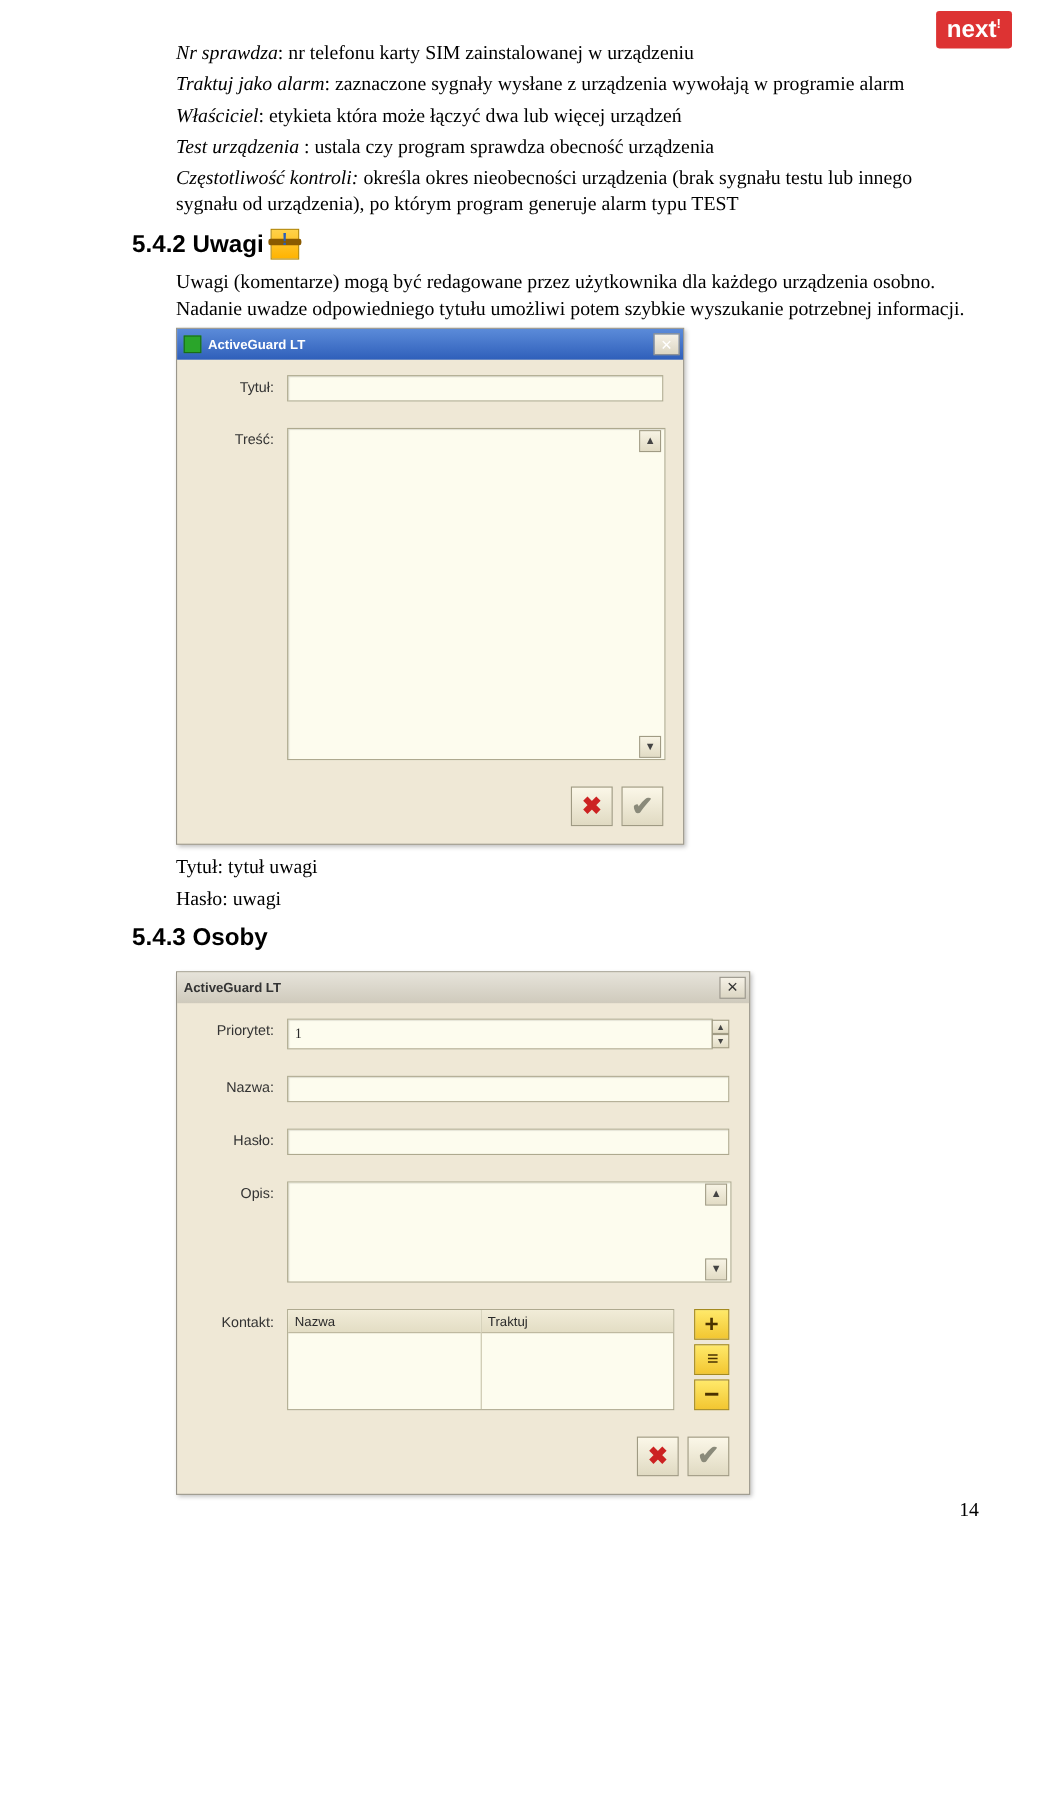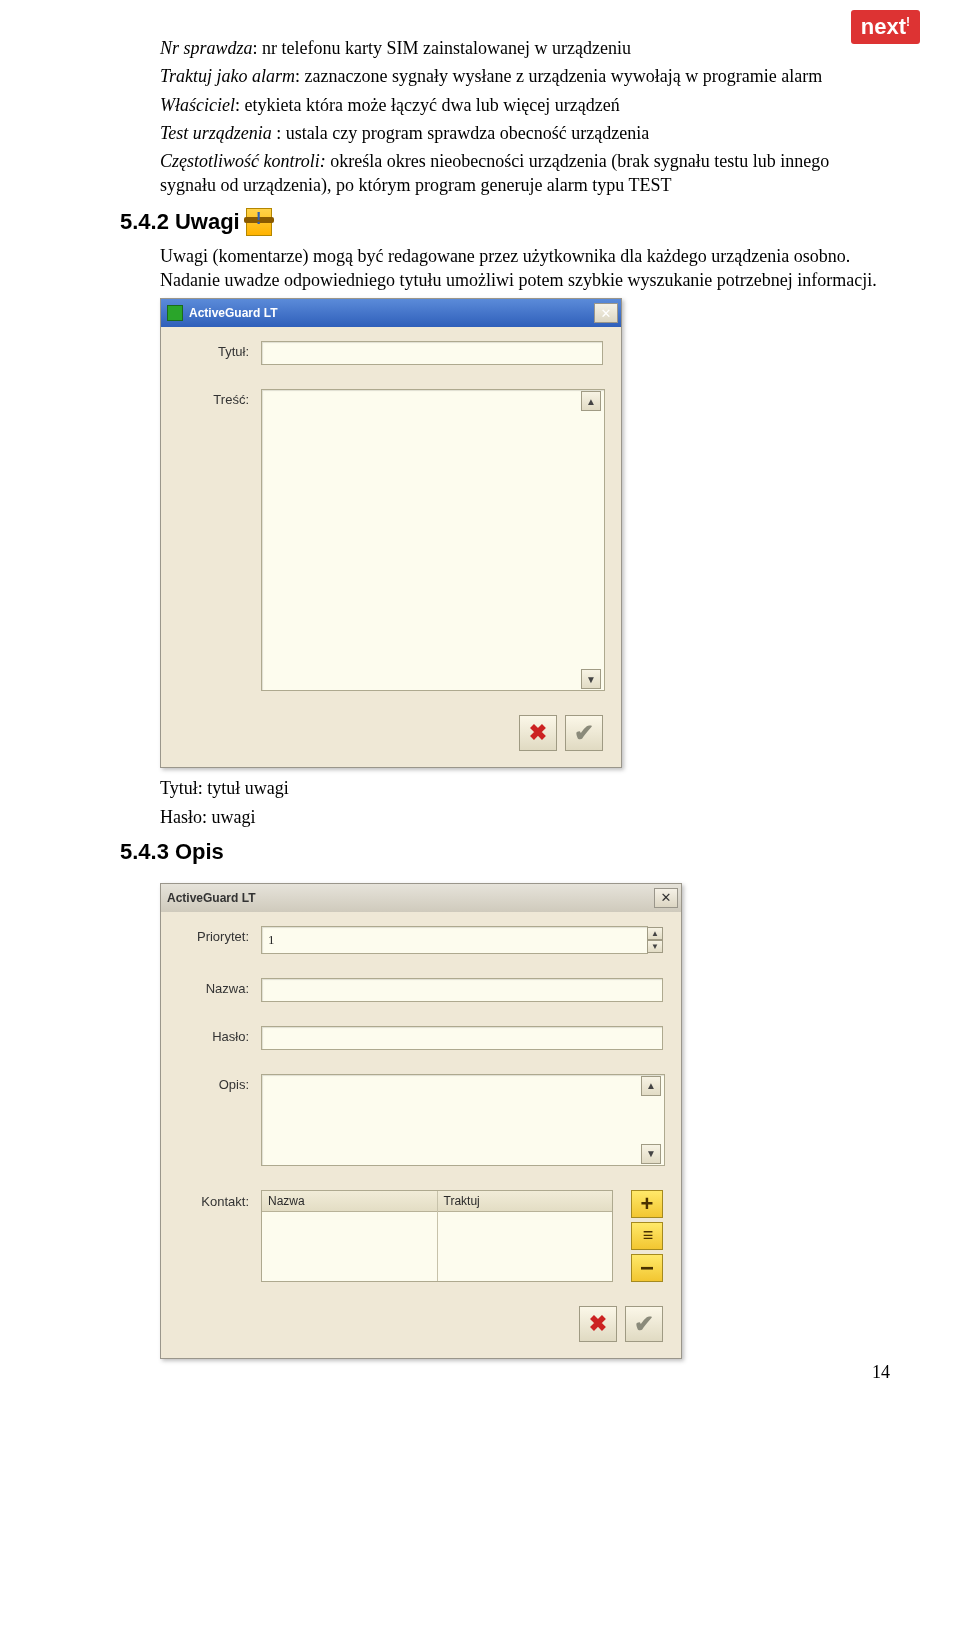--- a/index.html
+++ b/index.html
@@ -311,21 +311,21 @@
     </div>
   </div>
 
   <div class="para" style="margin-top:8px">
     <p><span class="it">Tytuł</span><span>: tytuł uwagi</span></p>
     <p><span class="it">Hasło</span><span>: uwagi</span></p>
   </div>
 
   <div class="heading">
     <span class="num">5.4.3</span>
-    <span>Opis</span>
+    <span>Osoby</span>
   </div>
 
 
   <div class="window w2" style="margin-top:18px">
     <div class="titlebar gray">
       <div class="tleft">
         <span>ActiveGuard LT</span>
       </div>
       <div class="close-btn">✕</div>
     </div>

